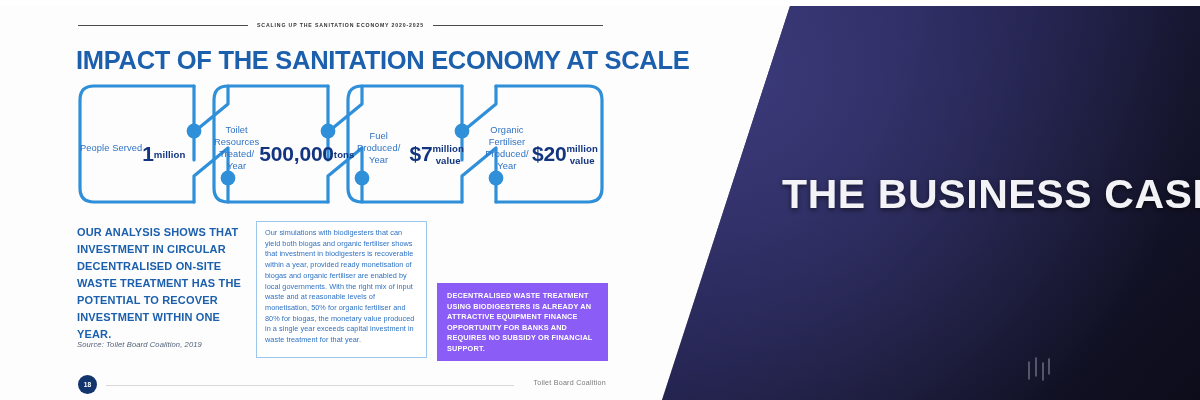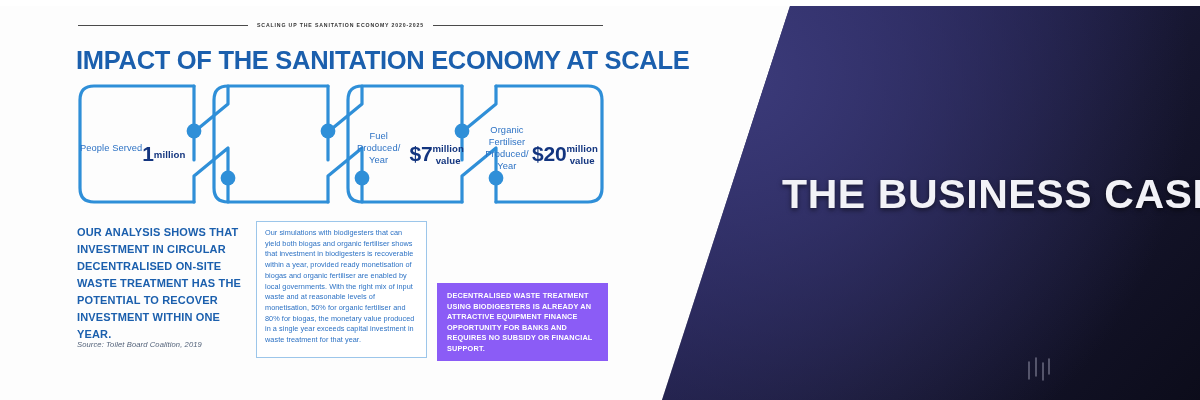--- a/index.html
+++ b/index.html
@@ -155,20 +155,25 @@
         <circle cx="420" cy="94" r="7.4"></circle>
       </g>
     </svg>
 
     <div class="metric-box m0">
       <div class="m-label">People Served</div>
       <div class="m-value">1</div>
       <div class="m-unit">million</div>
     </div>
 
+    <div class="metric-box m1">
+      <div class="m-label">Toilet Resources Treated/ Year</div>
+      <div class="m-value">500,000</div>
+      <div class="m-unit">tons</div>
+    </div>
 
     <div class="metric-box m2">
       <div class="m-label">Fuel Produced/ Year</div>
       <div class="m-value">$7</div>
       <div class="m-unit">million<br>value</div>
     </div>
 
     <div class="metric-box m3">
       <div class="m-label">Organic Fertiliser Produced/ Year</div>
       <div class="m-value">$20</div>
@@ -180,20 +185,25 @@
   <div class="source-text">Source: Toilet Board Coalition, 2019</div>
 
   <div class="sim-box">
     <div class="sim-text">Our simulations with biodigesters that can yield both biogas and organic fertiliser shows that investment in biodigesters is recoverable within a year, provided ready monetisation of biogas and organic fertiliser are enabled by local governments. With the right mix of input waste and at reasonable levels of monetisation, 50% for organic fertiliser and 80% for biogas, the monetary value produced in a single year exceeds capital investment in waste treatment for that year.</div>
   </div>
 
   <div class="callout-box">
     <div class="callout-text">DECENTRALISED WASTE TREATMENT USING BIODIGESTERS IS ALREADY AN ATTRACTIVE EQUIPMENT FINANCE OPPORTUNITY FOR BANKS AND REQUIRES NO SUBSIDY OR FINANCIAL SUPPORT.</div>
   </div>
 
+  <div class="footer">
+    <div class="page-badge">18</div>
+    <div class="footer-rule"></div>
+    <div class="footer-brand">Toilet Board Coalition</div>
+  </div>
 
   <div class="dark-panel"></div>
   <div class="dark-title">THE BUSINESS CASE</div>
   <svg class="corner-mark" viewBox="0 0 34 30">
     <g stroke="#c9c9dd" stroke-width="1.3" fill="none" stroke-linecap="round">
       <path d="M7 8 L7 25"></path>
       <path d="M14 4 L14 22"></path>
       <path d="M21 9 L21 26"></path>
       <path d="M27 5 L27 20"></path>
     </g>

